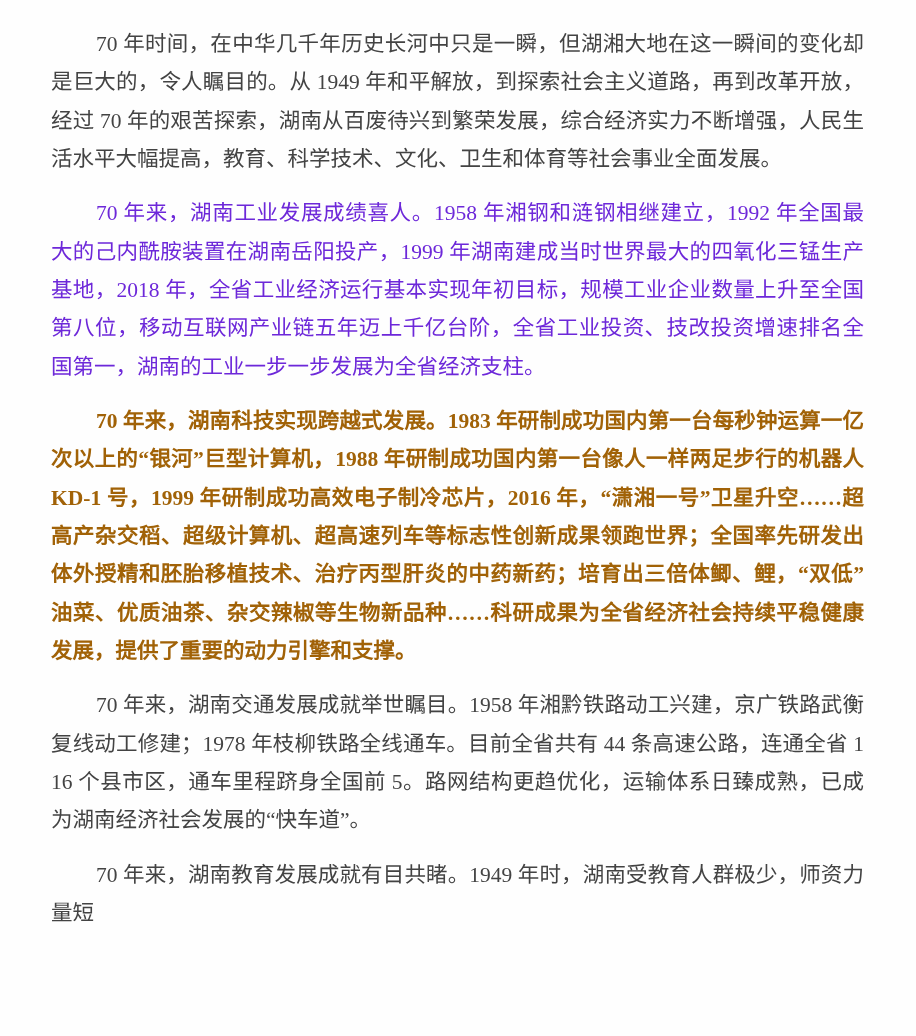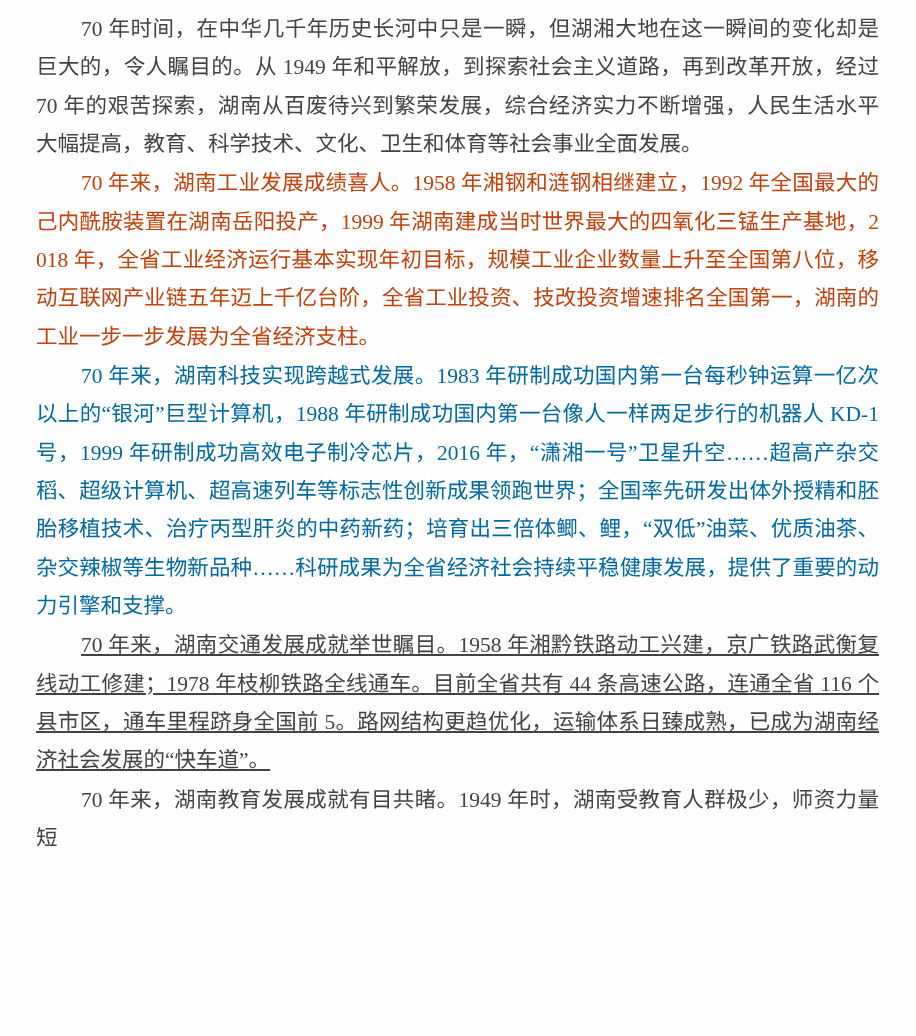--- a/index.html
+++ b/index.html
@@ -13,37 +13,37 @@
     background: #ffffff;
   }
   .page {
     box-sizing: border-box;
     width: 916px;
     height: 1036px;
     padding: 9px 36px 0 35px;
     background: #fefefe;
   }
   .doc-body p {
-    margin: 1px;
+    margin: 16px;
     font-family: "Liberation Serif", "DejaVu Serif", serif;
     font-size: 21.5px;
     line-height: 38.33px;
     color: #434343;
     text-align: justify;
     text-justify: inter-ideograph;
     text-indent: 45px;
     word-break: break-all;
     letter-spacing: 0;
     -webkit-font-smoothing: antialiased;
   }
 </style>
 </head>
 <body>
 
 <div class="page" style="background: rgb(254, 254, 254);">
   <div class="doc-body">
     <p style="color: rgb(67, 67, 67);">70 年时间，在中华几千年历史长河中只是一瞬，但湖湘大地在这一瞬间的变化却是巨大的，令人瞩目的。从 1949 年和平解放，到探索社会主义道路，再到改革开放，经过 70 年的艰苦探索，湖南从百废待兴到繁荣发展，综合经济实力不断增强，人民生活水平大幅提高，教育、科学技术、文化、卫生和体育等社会事业全面发展。</p>
-    <p style="color: #c2410c;">70 年来，湖南工业发展成绩喜人。1958 年湘钢和涟钢相继建立，1992 年全国最大的己内酰胺装置在湖南岳阳投产，1999 年湖南建成当时世界最大的四氧化三锰生产基地，2018 年，全省工业经济运行基本实现年初目标，规模工业企业数量上升至全国第八位，移动互联网产业链五年迈上千亿台阶，全省工业投资、技改投资增速排名全国第一，湖南的工业一步一步发展为全省经济支柱。</p>
-    <p style="color: #0369a1;">70 年来，湖南科技实现跨越式发展。1983 年研制成功国内第一台每秒钟运算一亿次以上的“银河”巨型计算机，1988 年研制成功国内第一台像人一样两足步行的机器人 KD-1 号，1999 年研制成功高效电子制冷芯片，2016 年，“潇湘一号”卫星升空……超高产杂交稻、超级计算机、超高速列车等标志性创新成果领跑世界；全国率先研发出体外授精和胚胎移植技术、治疗丙型肝炎的中药新药；培育出三倍体鲫、鲤，“双低”油菜、优质油茶、杂交辣椒等生物新品种……科研成果为全省经济社会持续平稳健康发展，提供了重要的动力引擎和支撑。</p>
-    <p style="color: rgb(67, 67, 67); text-decoration: underline;">70 年来，湖南交通发展成就举世瞩目。1958 年湘黔铁路动工兴建，京广铁路武衡复线动工修建；1978 年枝柳铁路全线通车。目前全省共有 44 条高速公路，连通全省 116 个县市区，通车里程跻身全国前 5。路网结构更趋优化，运输体系日臻成熟，已成为湖南经济社会发展的“快车道”。</p>
+    <p style="color: #6d28d9;">70 年来，湖南工业发展成绩喜人。1958 年湘钢和涟钢相继建立，1992 年全国最大的己内酰胺装置在湖南岳阳投产，1999 年湖南建成当时世界最大的四氧化三锰生产基地，2018 年，全省工业经济运行基本实现年初目标，规模工业企业数量上升至全国第八位，移动互联网产业链五年迈上千亿台阶，全省工业投资、技改投资增速排名全国第一，湖南的工业一步一步发展为全省经济支柱。</p>
+    <p style="color: #a16207; font-weight: bold;">70 年来，湖南科技实现跨越式发展。1983 年研制成功国内第一台每秒钟运算一亿次以上的“银河”巨型计算机，1988 年研制成功国内第一台像人一样两足步行的机器人 KD-1 号，1999 年研制成功高效电子制冷芯片，2016 年，“潇湘一号”卫星升空……超高产杂交稻、超级计算机、超高速列车等标志性创新成果领跑世界；全国率先研发出体外授精和胚胎移植技术、治疗丙型肝炎的中药新药；培育出三倍体鲫、鲤，“双低”油菜、优质油茶、杂交辣椒等生物新品种……科研成果为全省经济社会持续平稳健康发展，提供了重要的动力引擎和支撑。</p>
+    <p style="color: rgb(67, 67, 67);">70 年来，湖南交通发展成就举世瞩目。1958 年湘黔铁路动工兴建，京广铁路武衡复线动工修建；1978 年枝柳铁路全线通车。目前全省共有 44 条高速公路，连通全省 116 个县市区，通车里程跻身全国前 5。路网结构更趋优化，运输体系日臻成熟，已成为湖南经济社会发展的“快车道”。</p>
     <p style="color: rgb(67, 67, 67);">70 年来，湖南教育发展成就有目共睹。1949 年时，湖南受教育人群极少，师资力量短</p>
   </div>
 </div>
 
 </body></html>

